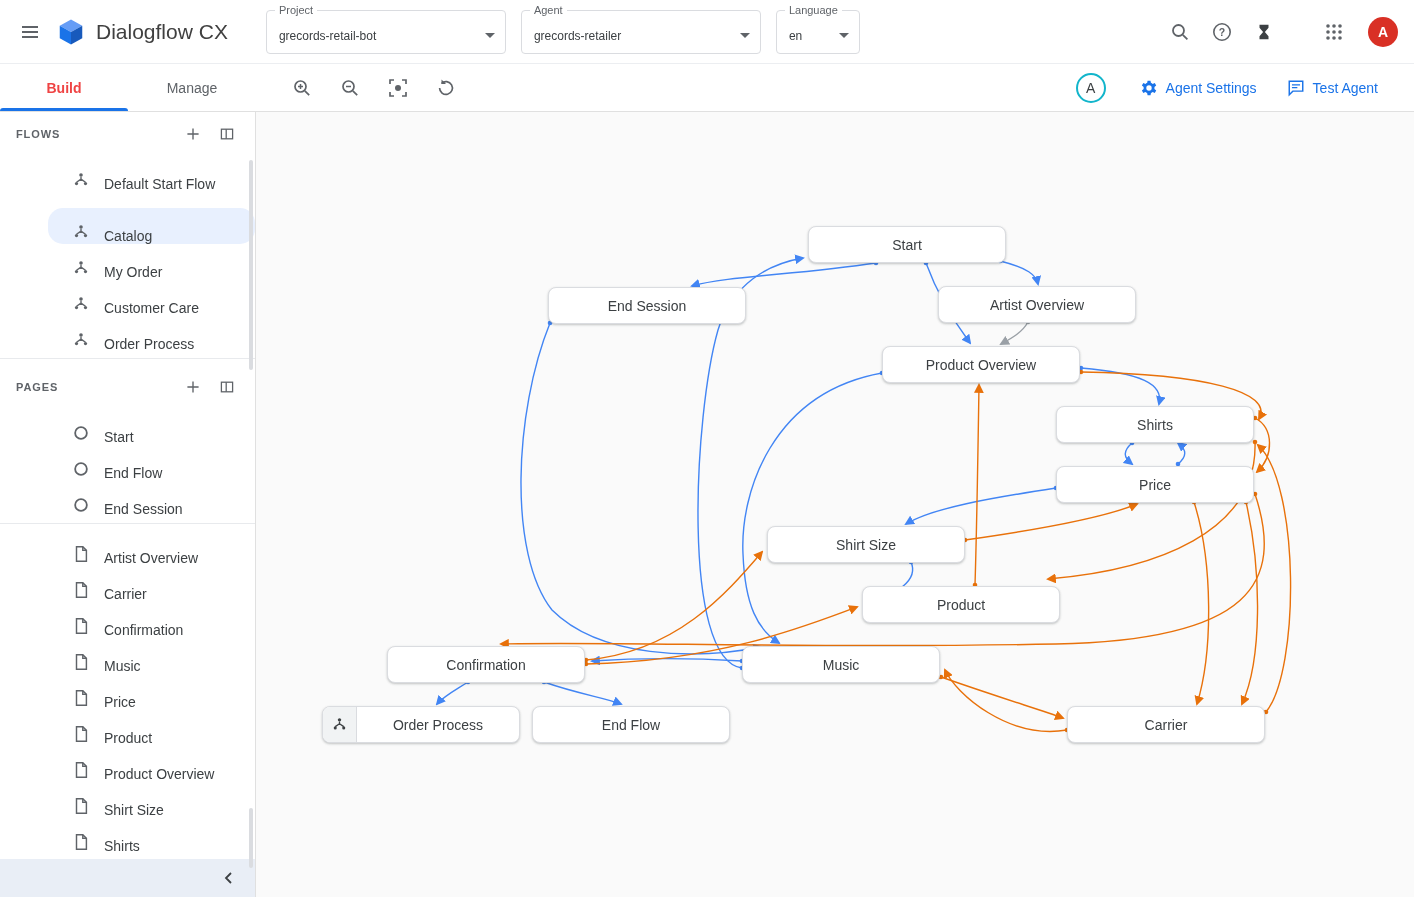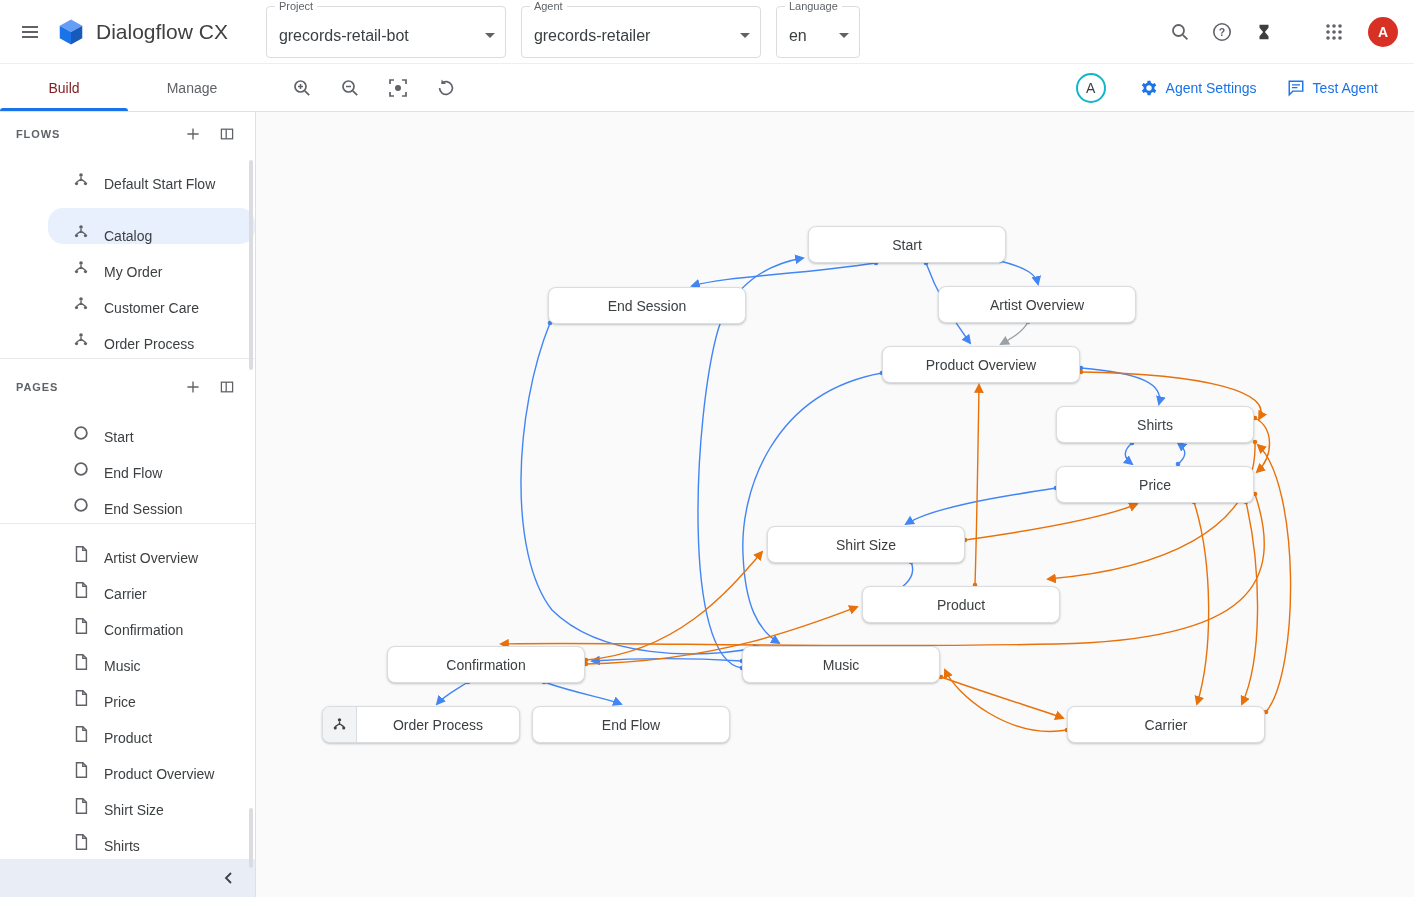--- a/index.html
+++ b/index.html
@@ -22,34 +22,34 @@
   }
   .icon-btn {
     width: 40px; height: 40px; border: none; background: transparent;
     display: flex; align-items: center; justify-content: center;
     border-radius: 50%; cursor: pointer; flex: 0 0 auto;
   }
   .logo { margin-left: 6px; display: flex; align-items: center; }
   .app-title { font-size: 21px; color: #404040; margin-left: 10px; white-space: nowrap; }
 
   .dd {
-    position: relative; height: 52px;
+    position: relative; height: 44px;
     border: 1px solid #dadce0; border-radius: 4px;
     display: flex; align-items: center;
     padding: 8px 10px 0 12px; background: #fff; cursor: pointer;
   }
   .dd-project { width: 240px; margin-left: 38px; }
   .dd-agent { width: 240px; margin-left: 15px; }
   .dd-language { width: 84px; margin-left: 15px; }
   .dd-label {
     position: absolute; top: -7px; left: 8px;
     background: #fff; padding: 0 4px;
     font-size: 11px; color: #5f6368; white-space: nowrap;
   }
-  .dd-value { font-size: 16px; color: #3c4043; flex: 1; overflow: hidden; white-space: nowrap; }
+  .dd-value { font-size: 12px; color: #3c4043; flex: 1; overflow: hidden; white-space: nowrap; }
   .dd-caret {
     width: 0; height: 0; margin-left: 10px;
     border-left: 5px solid transparent; border-right: 5px solid transparent;
     border-top: 5px solid #5f6368;
   }
 
   .header-right { margin-left: auto; display: flex; align-items: center; }
   .header-right .icon-btn { margin-left: 2px; }
   .apps-btn { margin-left: 30px !important; }
   .avatar {
@@ -63,21 +63,21 @@
   .toolbar {
     height: 48px; flex: 0 0 48px;
     display: flex; align-items: stretch;
     border-bottom: 1px solid #e0e0e0; background: #fff;
   }
   .tabs { width: 256px; flex: 0 0 256px; display: flex; }
   .tab {
     flex: 1; display: flex; align-items: center; justify-content: center;
     font-size: 14px; color: #5f6368; position: relative; cursor: pointer;
   }
-  .tab.active { color: #7f1d1d; font-weight: normal; }
+  .tab.active { color: #ef4444; font-weight: bold; }
   .tab.active::after {
     content: ""; position: absolute; left: 0; right: 0; bottom: 0;
     height: 3px; background: #1a73e8; border-radius: 3px 3px 0 0;
   }
   .zoom-tools { display: flex; align-items: center; gap: 8px; margin-left: 26px; }
   .toolbar-right { margin-left: auto; display: flex; align-items: center; gap: 10px; padding-right: 26px; }
   .avatar-ring {
     width: 30px; height: 30px; border-radius: 50%;
     border: 2px solid #12b5cb; background: #fff;
     color: #3c4043; font-size: 14px; font-weight: 500;

